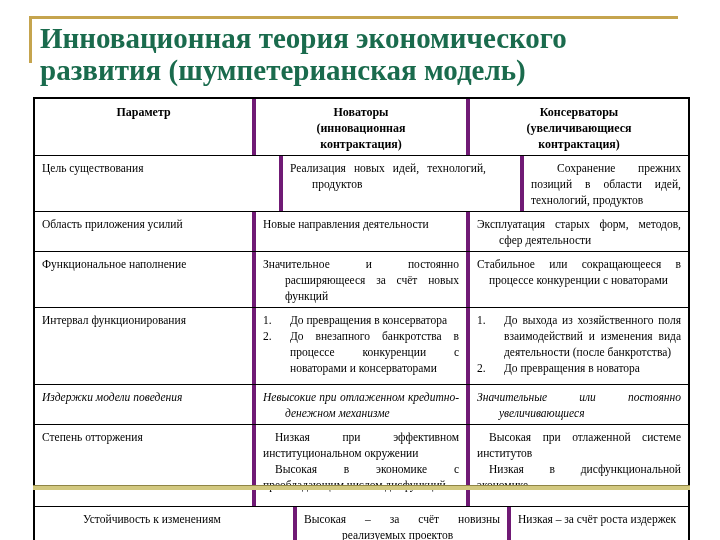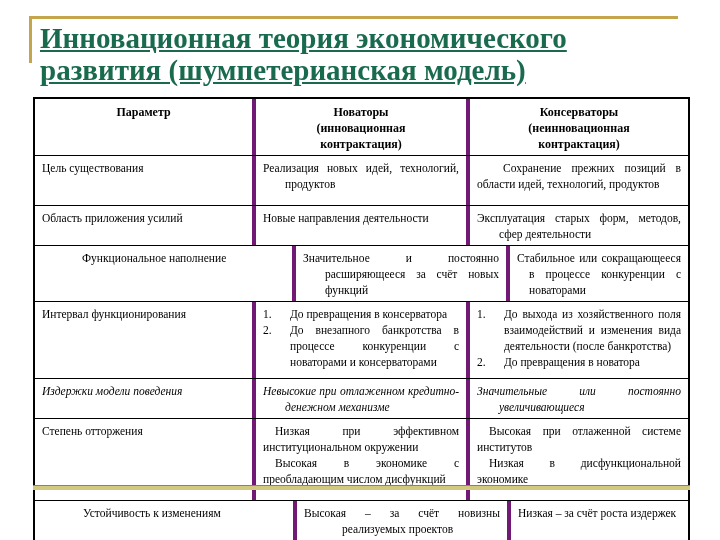--- a/index.html
+++ b/index.html
@@ -27,21 +27,21 @@
     background: #d2c87f; border-top: 1px solid #8f8545;
     z-index: 6;
   }
 
   
   .title {
     position: absolute; left: 40px; top: 22px; width: 650px;
     margin: 0; font-size: 29px; font-weight: bold;
     color: #1a6b4d; line-height: 32px; letter-spacing: 0px;
   }
-  .title .tl { display: block; text-decoration: underline; }
+  .title .tl { display: block; }
 
   
   .ctable {
     position: absolute; left: 33px; top: 97px; width: 653px;
     border: 2px solid #000; background: #fff;
     font-size: 11.5px; color: #000;
   }
   .trow {
     display: grid;
     grid-template-columns: 217px 214px 1fr;
@@ -90,26 +90,26 @@
       <div class="cell hcell">
         <div>Параметр</div>
       </div>
       <div class="cell hcell">
         <div>Новаторы</div>
         <div>(инновационная</div>
         <div>контрактация)</div>
       </div>
       <div class="cell hcell">
         <div>Консерваторы</div>
-        <div>(неинновационная</div>
+        <div>(увеличивающиеся</div>
         <div>контрактация)</div>
       </div>
     </div>
     <div id="tbody">
-        <div class="trow" style="min-height: 49px;">
+        <div class="trow" style="min-height: 49px; gap: 27px;">
           <div class="cell pcell">
             <div class="p p-left">Цель существования</div>
           </div>
           <div class="cell bcell">
             <div class="p p-hang">Реализация новых идей, технологий, продуктов</div>
           </div>
           <div class="cell bcell">
             <div class="p p-ind">Сохранение прежних позиций в области идей, технологий, продуктов</div>
           </div>
         </div>
@@ -117,21 +117,21 @@
           <div class="cell pcell">
             <div class="p p-left">Область приложения усилий</div>
           </div>
           <div class="cell bcell">
             <div class="p p-left">Новые направления деятельности</div>
           </div>
           <div class="cell bcell">
             <div class="p p-hang">Эксплуатация старых форм, методов, сфер деятельности</div>
           </div>
         </div>
-        <div class="trow" style="min-height: 52px; padding-left: 40px;">
+        <div class="trow" style="min-height: 52px;">
           <div class="cell pcell">
             <div class="p p-left">Функциональное наполнение</div>
           </div>
           <div class="cell bcell">
             <div class="p p-hang">Значительное и постоянно расширяющееся за счёт новых функций</div>
           </div>
           <div class="cell bcell">
             <div class="p p-hang-sm">Стабильное или сокращающееся в процессе конкуренции с новаторами</div>
           </div>
         </div>

